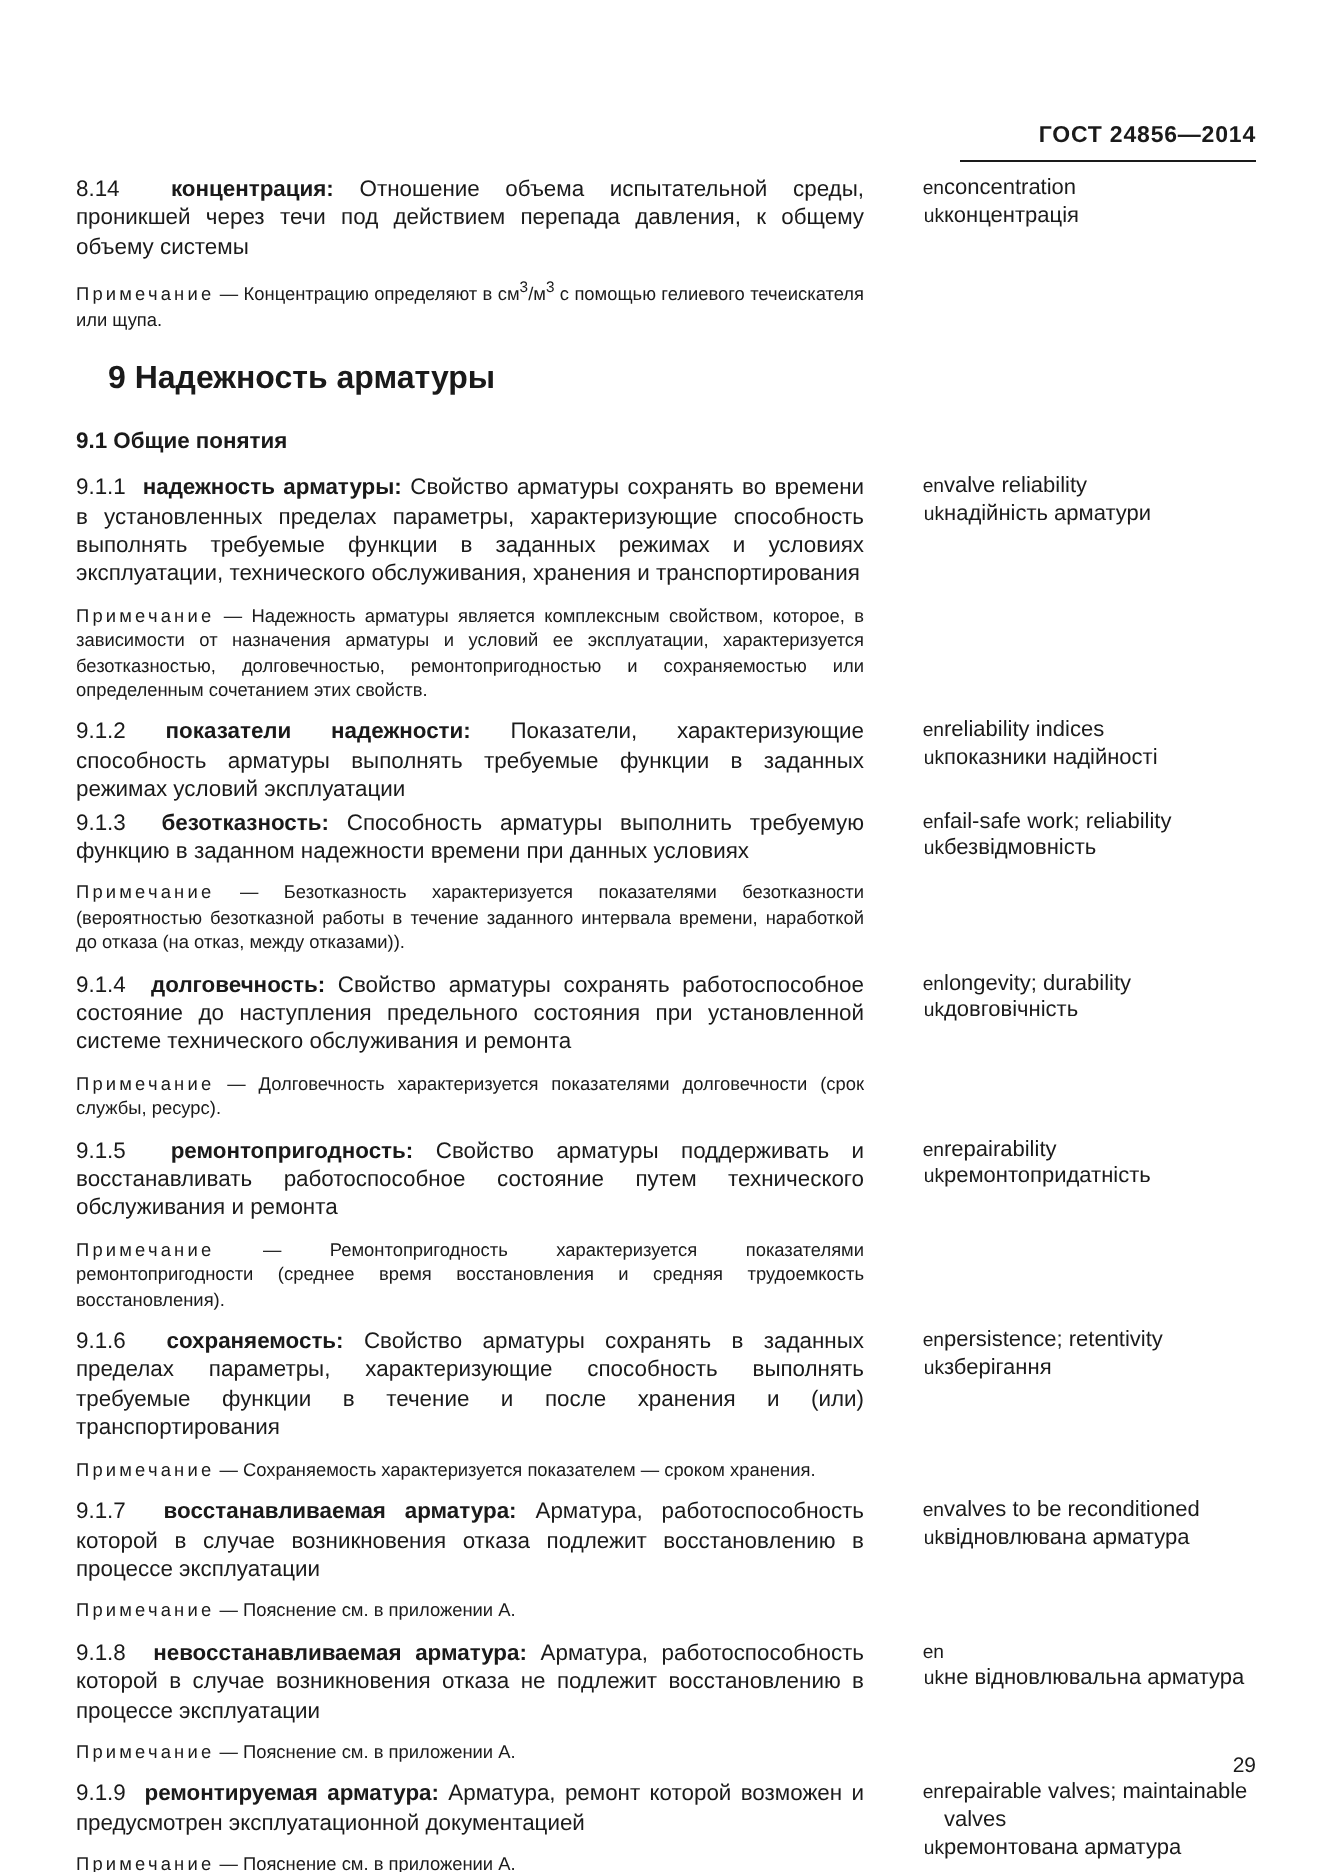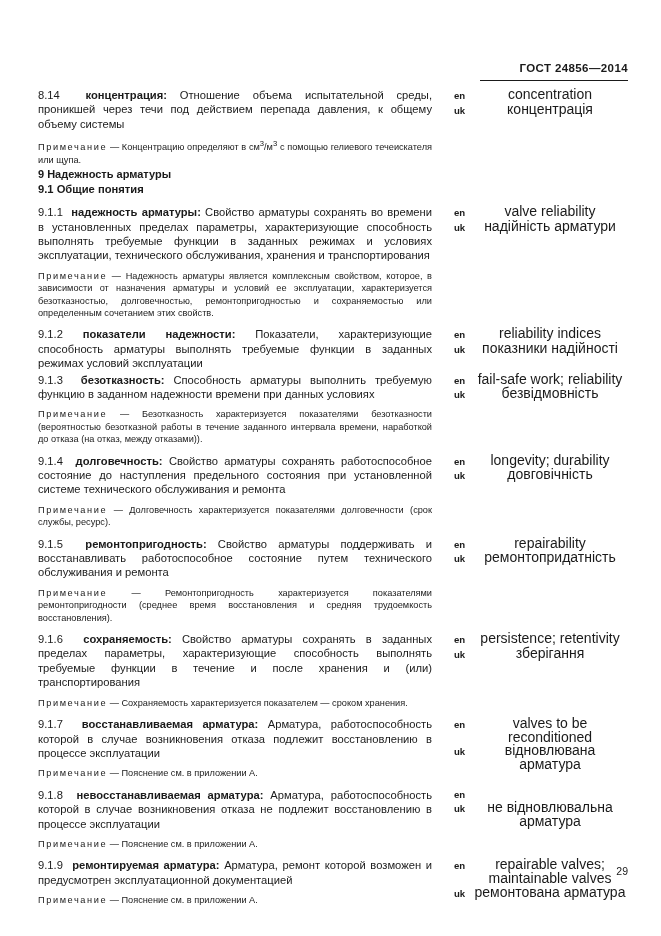--- a/index.html
+++ b/index.html
@@ -83,23 +83,23 @@
     line-height: 12.4px;
     text-align: justify;
     margin: 7px 0 0 0;
     color: #1a1a1a;
   }
   .note .noteword {
     letter-spacing: 1.6px;
   }
 
   h2.clause {
-    font-size: 11px;
+    font-size: 16px;
     font-weight: bold;
-    margin: 0;
+    margin: 16px;
     padding: 0;
     line-height: 16px;
   }
   h3.subclause {
     font-size: 11.2px;
     font-weight: bold;
     margin: 0;
     padding: 0;
     line-height: 15px;
   }
@@ -107,34 +107,34 @@
   .sec-91 { margin-top: 9px; margin-left: 36px; }
 
   
   .tr-line {
     font-size: 10px;
     line-height: 13.6px;
     display: flex;
     align-items: baseline;
   }
   .tr-lang {
-    font-weight: bold;
+    font-weight: normal;
     flex: 0 0 18px;
     font-size: 9.6px;
+    text-align: right;
   }
   .tr-val {
     flex: 1 1 auto;
-    font-size: 14px;
-    text-align: center;
+    font-size: 11px;
   }
 
   
   .pageno {
     position: absolute;
-    bottom: 52px;
+    bottom: 40px;
     right: 33px;
     font-size: 10.5px;
   }
 
   .sp-before-term { margin-top: 8px; }
   .sp-tight { margin-top: 2px; }
 </style>
 </head>
 <body>
 

